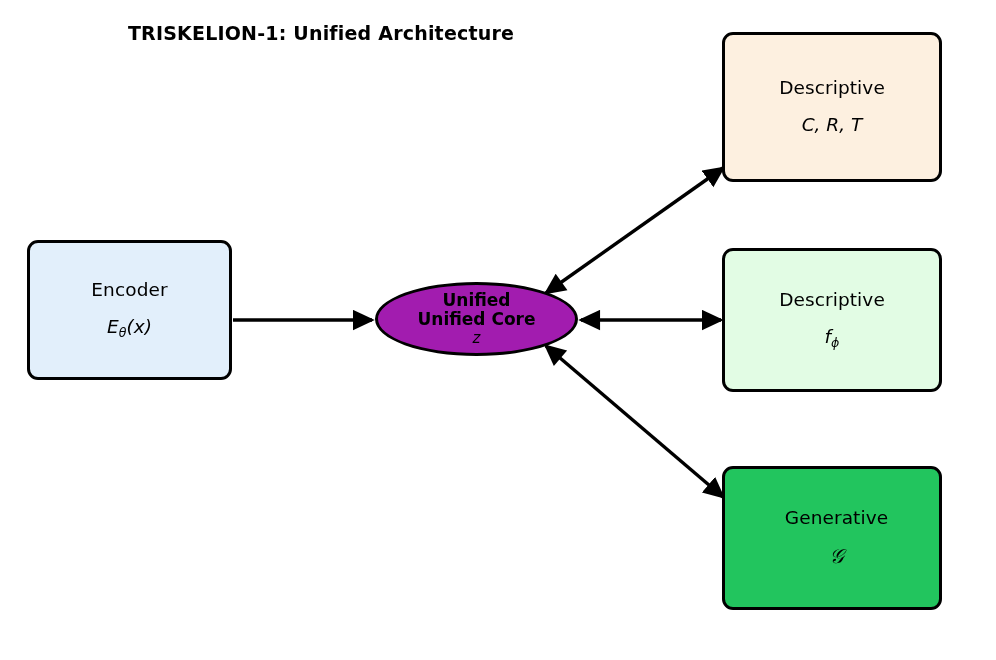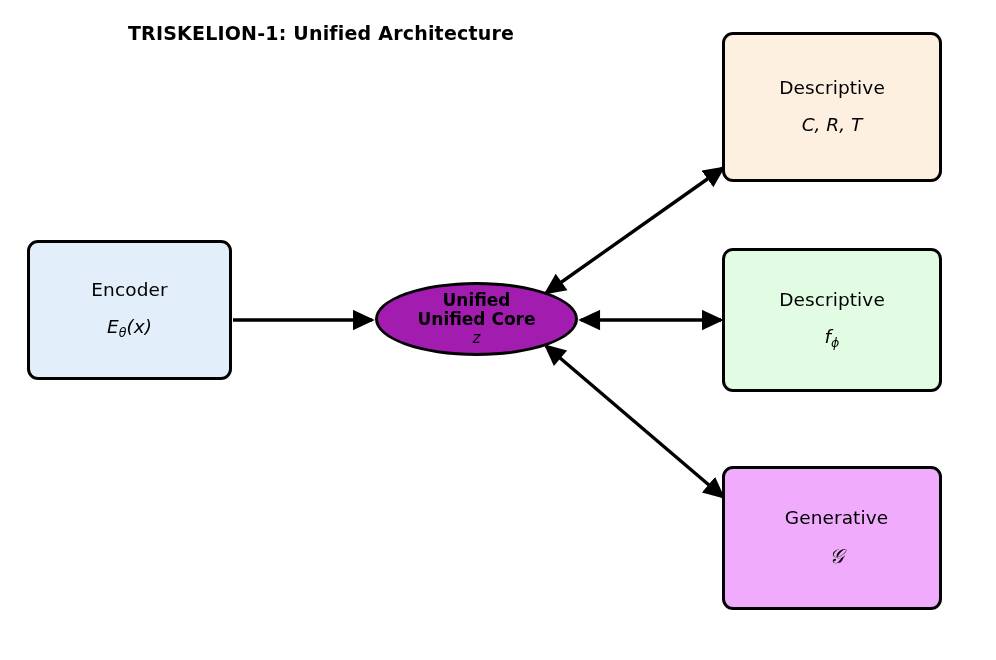--- a/index.html
+++ b/index.html
@@ -99,21 +99,21 @@
     width: 220px;
     height: 144px;
     background: #e2fce4;
   }
 
   #node-generative {
     left: 722px;
     top: 466px;
     width: 220px;
     height: 144px;
-    background: #f0abfc;
+    background: #22c55e;
     padding-left: 9px;
   }
 
   
   #node-core {
     position: absolute;
     left: 375px;
     top: 282px;
     width: 203px;
     height: 74px;

